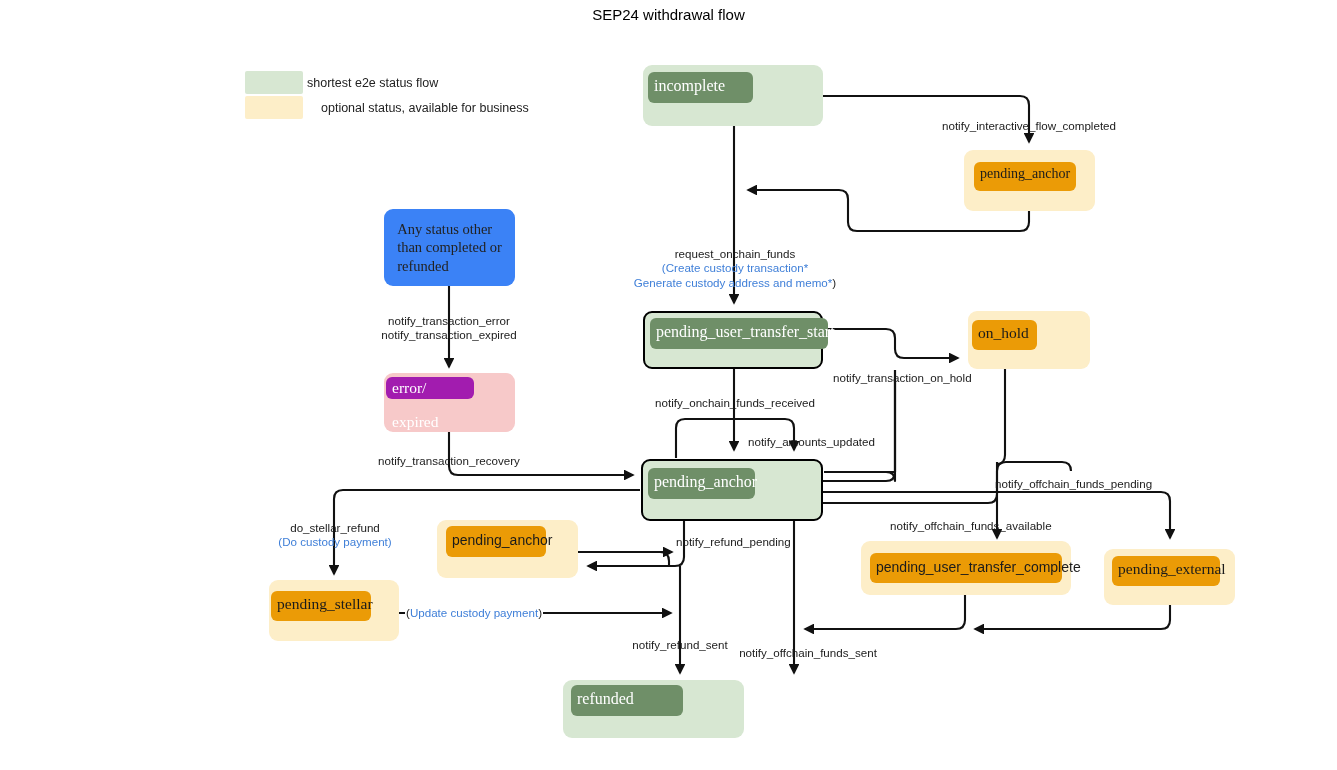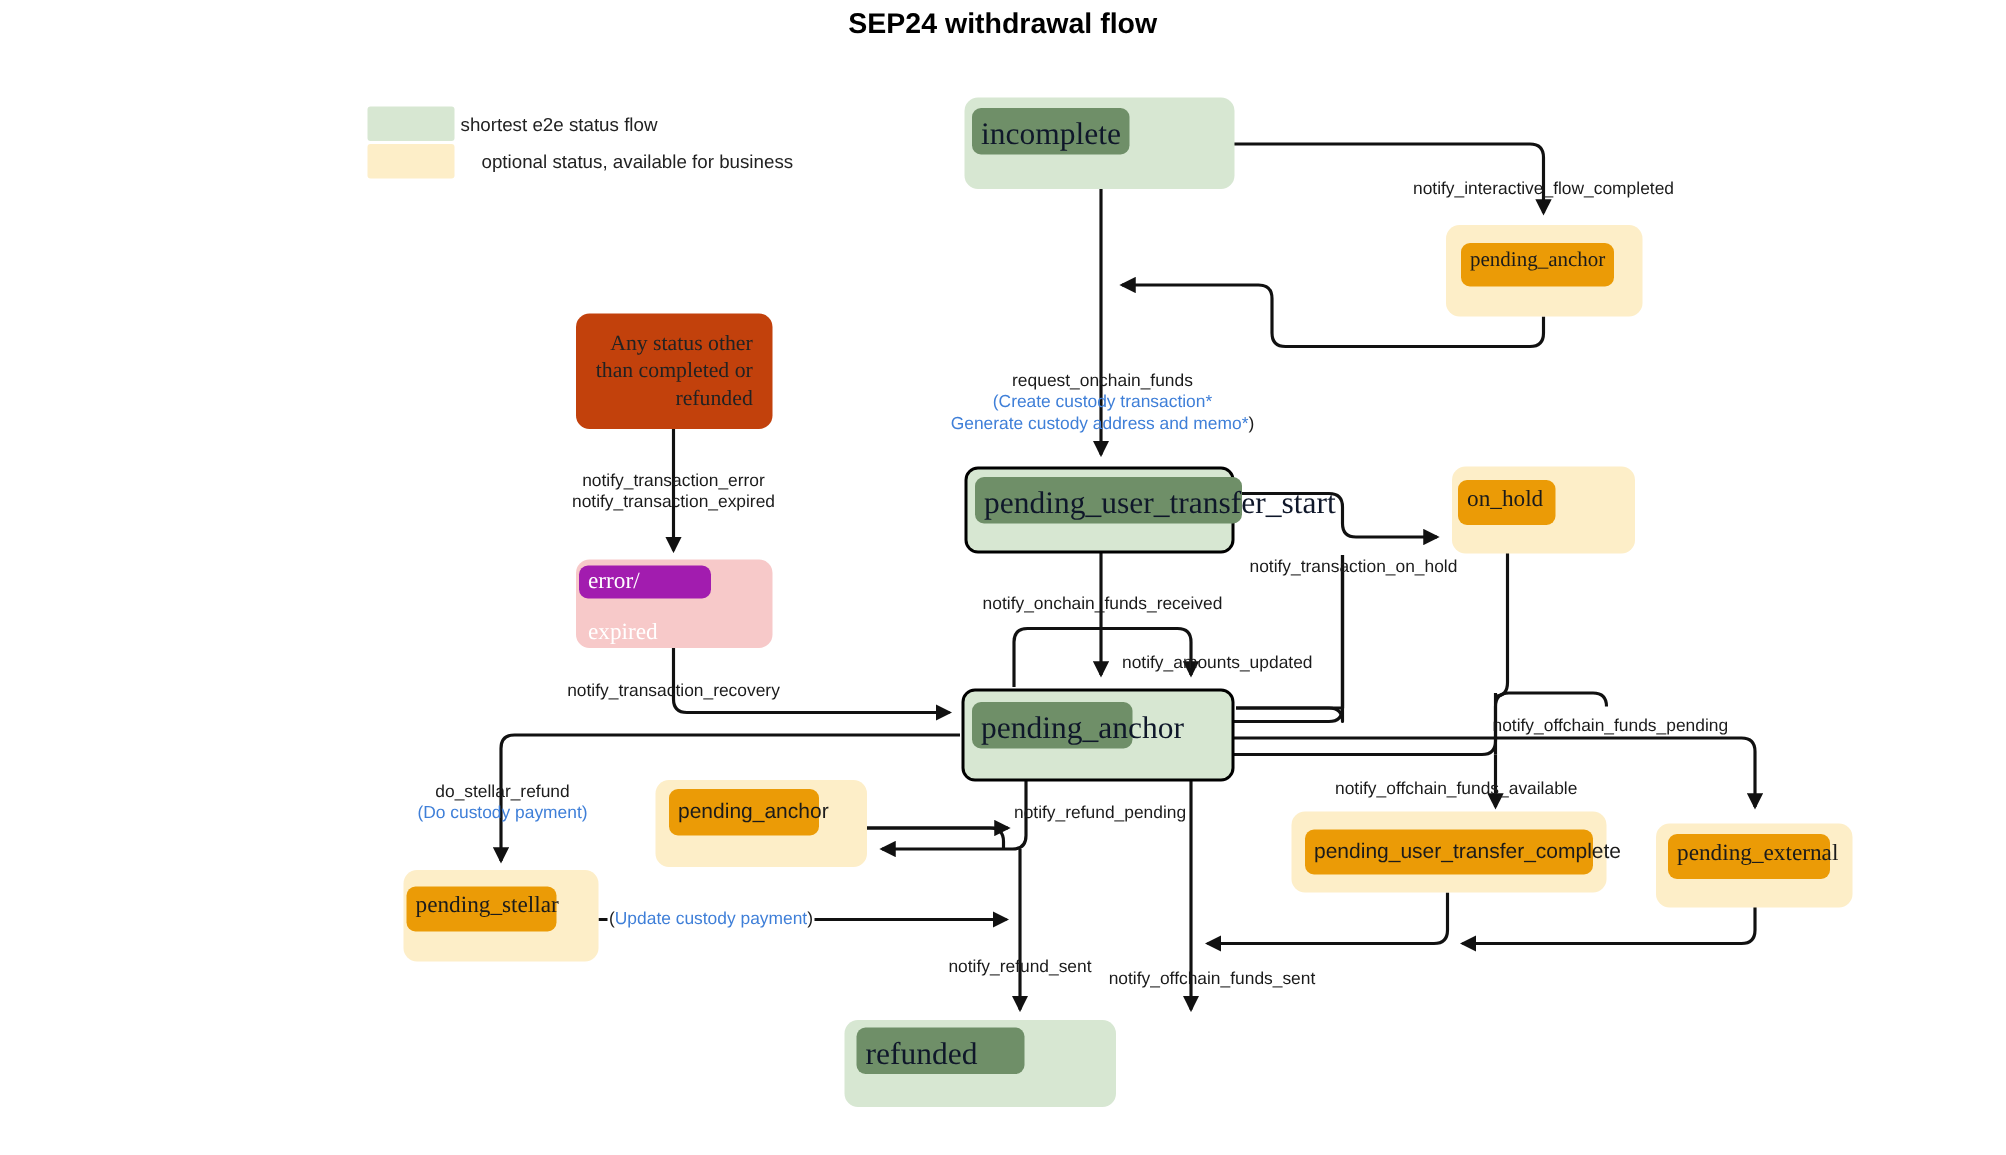--- a/index.html
+++ b/index.html
@@ -28,22 +28,22 @@
     pointer-events: none;
   }
 
   
   .title {
     position: absolute;
     top: 6px;
     left: 0;
     width: 1337px;
     text-align: center;
-    font-size: 19px;
-    font-weight: bold;
+    font-size: 15px;
+    font-weight: normal;
     color: #000000;
     font-family: "Liberation Sans", sans-serif;
   }
 
   
   .legend { position: absolute; left: 245px; top: 70px; }
   .legend-row {
     display: flex;
     align-items: center;
     height: 25px;
@@ -82,23 +82,23 @@
     white-space: nowrap;
     box-sizing: border-box;
     line-height: 1.05;
   }
 
   
   .node.green { background: #d7e7d2; }
   .node.green.bordered { border: 2px solid #000000; }
   .node.green .badge {
     background: #6f8f68;
-    color: #0f172a;
-    font-family: "Liberation Serif", serif;
-    font-size: 21px;
+    color: #ffffff;
+    font-family: "Liberation Serif", serif;
+    font-size: 16px;
   }
 
   
   .node.yellow { background: #fdeec8; }
   .node.yellow .badge {
     background: #eb9b06;
     color: #1b1b1b;
     font-family: "Liberation Serif", serif;
     font-size: 15.5px;
   }
@@ -118,25 +118,25 @@
   .node.red .overflow-label {
     position: absolute;
     color: #ffffff;
     font-family: "Liberation Serif", serif;
     font-size: 15.5px;
     white-space: nowrap;
   }
 
   
   .node.grey {
-    background: #c2410c;
+    background: #3b82f6;
     display: flex;
     align-items: center;
     justify-content: center;
-    text-align: right;
+    text-align: left;
   }
   .node.grey .multiline {
     font-family: "Liberation Serif", serif;
     font-size: 14.5px;
     color: #222222;
     line-height: 1.28;
     padding: 0 8px;
   }
 
   

